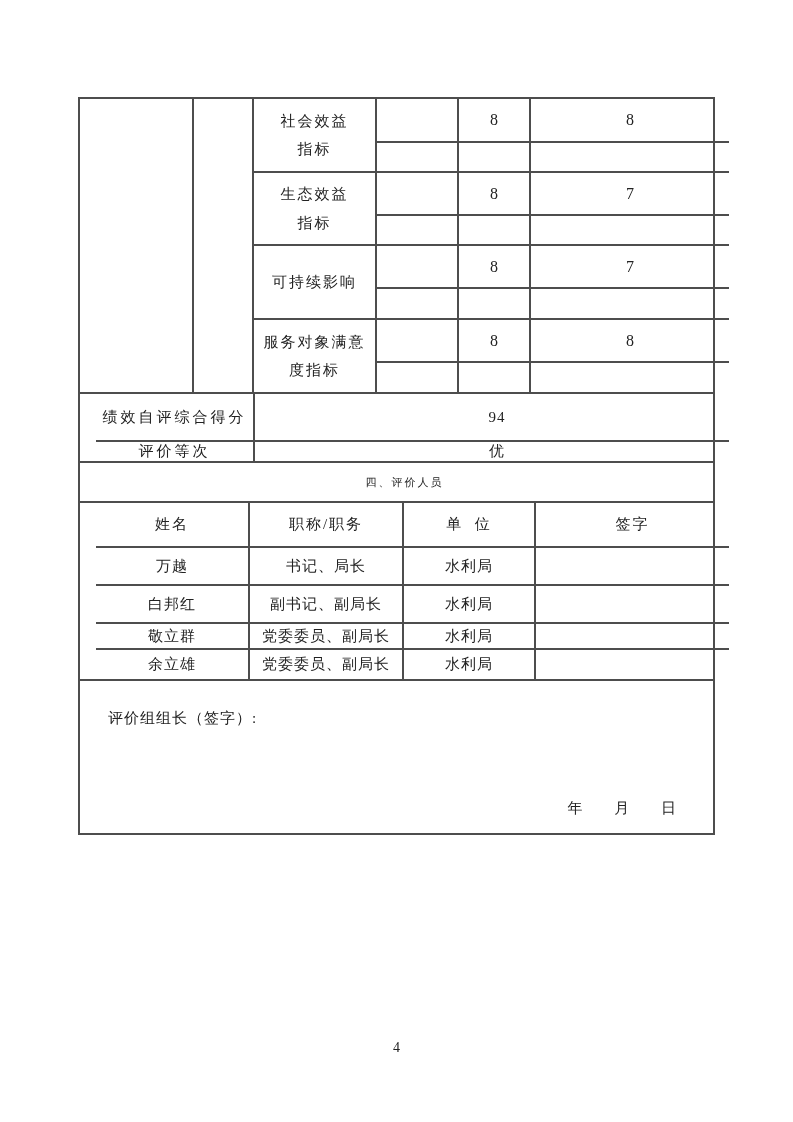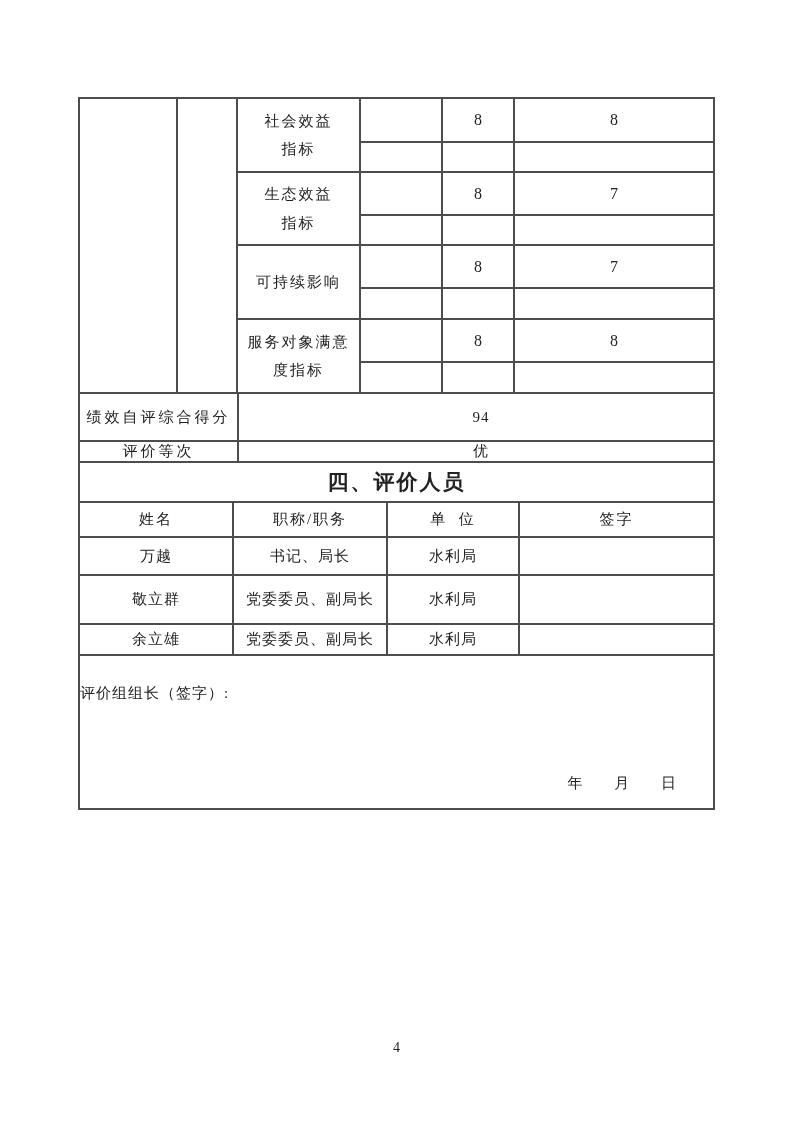--- a/index.html
+++ b/index.html
@@ -22,21 +22,21 @@
   }
   .table-wrap {
     position: absolute;
     left: 78px;
     top: 97px;
     width: 637px;
     box-sizing: border-box;
     border: 2px solid #4d4d4d;
     background: #ffffff;
   }
-  .sec { border-bottom: 2px solid #4d4d4d; }
+  .sec { border-bottom: 2px solid #4d4d4d; padding-left: 16px; }
   .sec:last-child { border-bottom: none; }
 
   table.t {
     border-collapse: collapse;
     border-style: hidden; 
     table-layout: fixed;
     width: 100%;
   }
   table.t td {
     border: 2px solid #4d4d4d;
@@ -56,35 +56,35 @@
   .summary-value {
     text-align: center;
     padding-left: 10px !important;
     letter-spacing: 1px;
   }
 
   .section-title {
     height: 38px;
     line-height: 38px;
     text-align: center;
-    font-weight: bold;
-    font-size: 21px;
+    font-weight: normal;
+    font-size: 11px;
     letter-spacing: 2px;
   }
 
   .people-header td { letter-spacing: 2px; white-space: pre; }
   .people-cell { letter-spacing: 1px; margin-top: 36px; }
 
   .sig-block {
     position: relative;
     height: 152px;
   }
   .sig-leader {
     position: absolute;
-    left: 0;
+    left: 28px;
     top: 28px;
     letter-spacing: 1px;
   }
   .sig-date {
     position: absolute;
     right: 36px;
     top: 118px;
     letter-spacing: 1px;
   }
   .sig-date span { margin-left: 26px; }
@@ -193,33 +193,39 @@
 
     <div class="sec">
       <table class="t">
         <colgroup>
           <col style="width:153px">
             <col style="width:154px">
             <col style="width:132px">
             <col style="width:194px">
         </colgroup>
         <tbody>
-            <tr class="people-header" style="height:34px">
+            <tr class="people-header" style="height:44px">
           <td>姓名</td>
           <td>职称/职务</td>
           <td>单  位</td>
           <td>签字</td>
         </tr>
         <tr style="height:38px">
           <td class="people-cell">万越</td>
           <td class="people-cell">书记、局长</td>
           <td class="people-cell">水利局</td>
           <td class="people-cell"></td>
         </tr>
-        <tr style="height:49px">
+        <tr style="height:38px">
+          <td class="people-cell">白邦红</td>
+          <td class="people-cell">副书记、副局长</td>
+          <td class="people-cell">水利局</td>
+          <td class="people-cell"></td>
+        </tr>
+        <tr style="height:26px">
           <td class="people-cell">敬立群</td>
           <td class="people-cell">党委委员、副局长</td>
           <td class="people-cell">水利局</td>
           <td class="people-cell"></td>
         </tr>
         <tr style="height:30px">
           <td class="people-cell">余立雄</td>
           <td class="people-cell">党委委员、副局长</td>
           <td class="people-cell">水利局</td>
           <td class="people-cell"></td>

